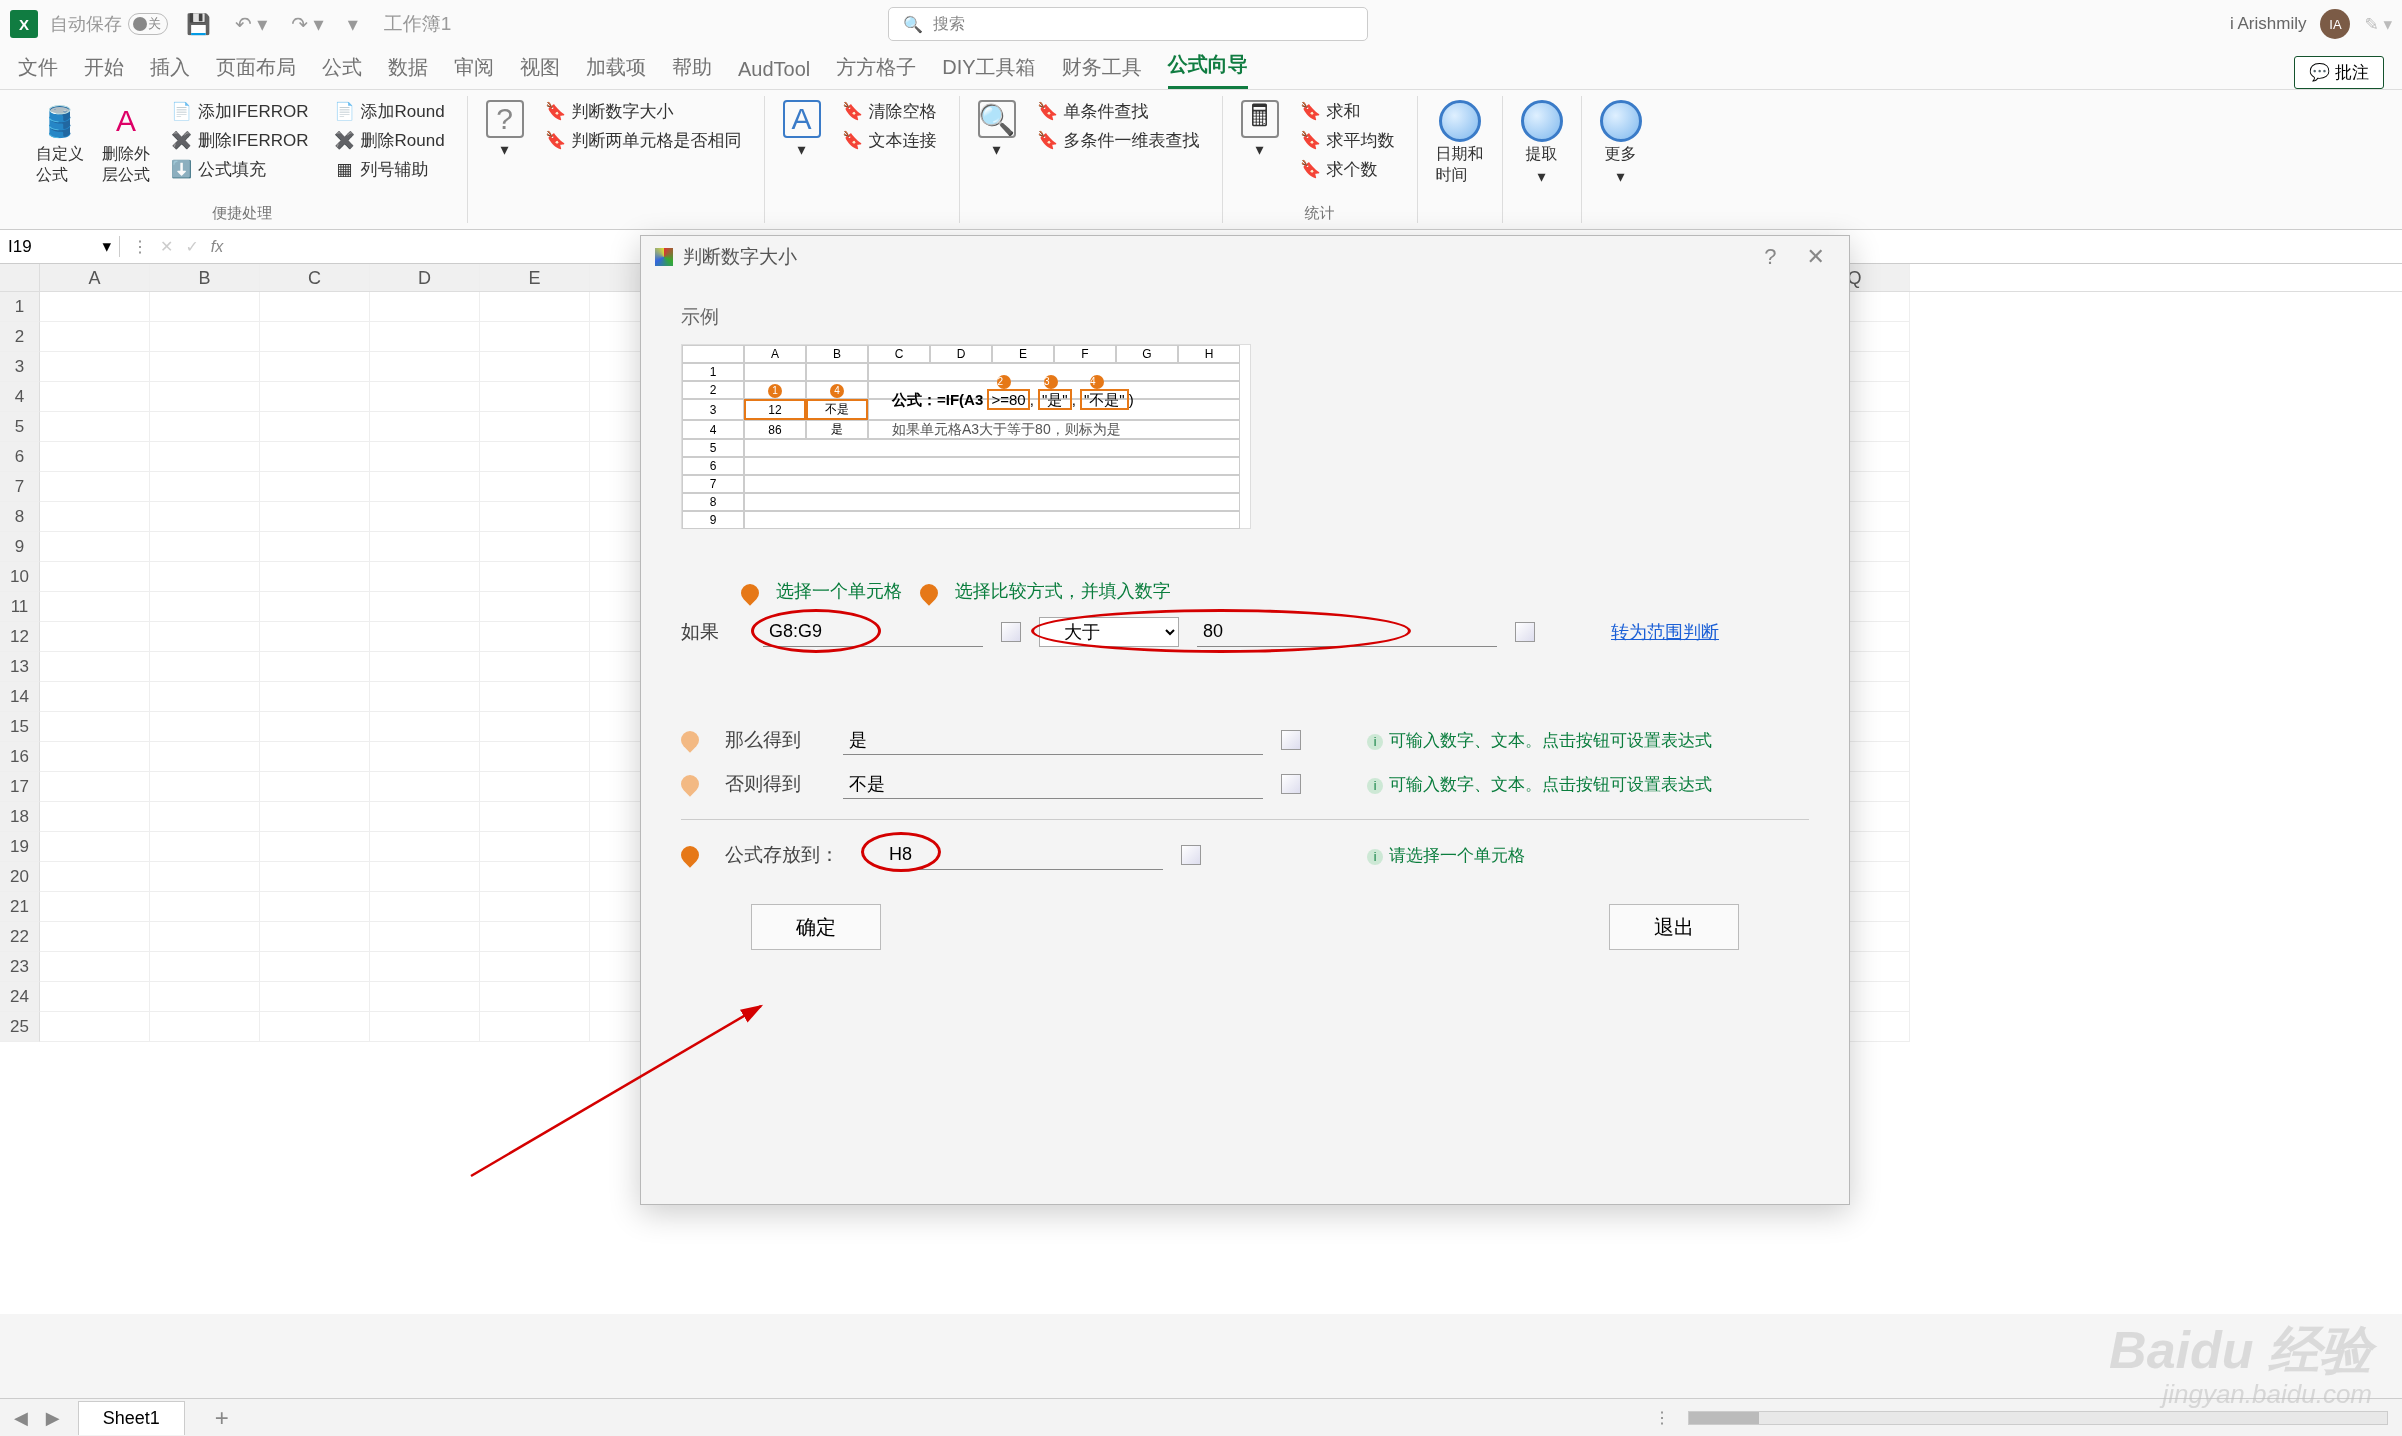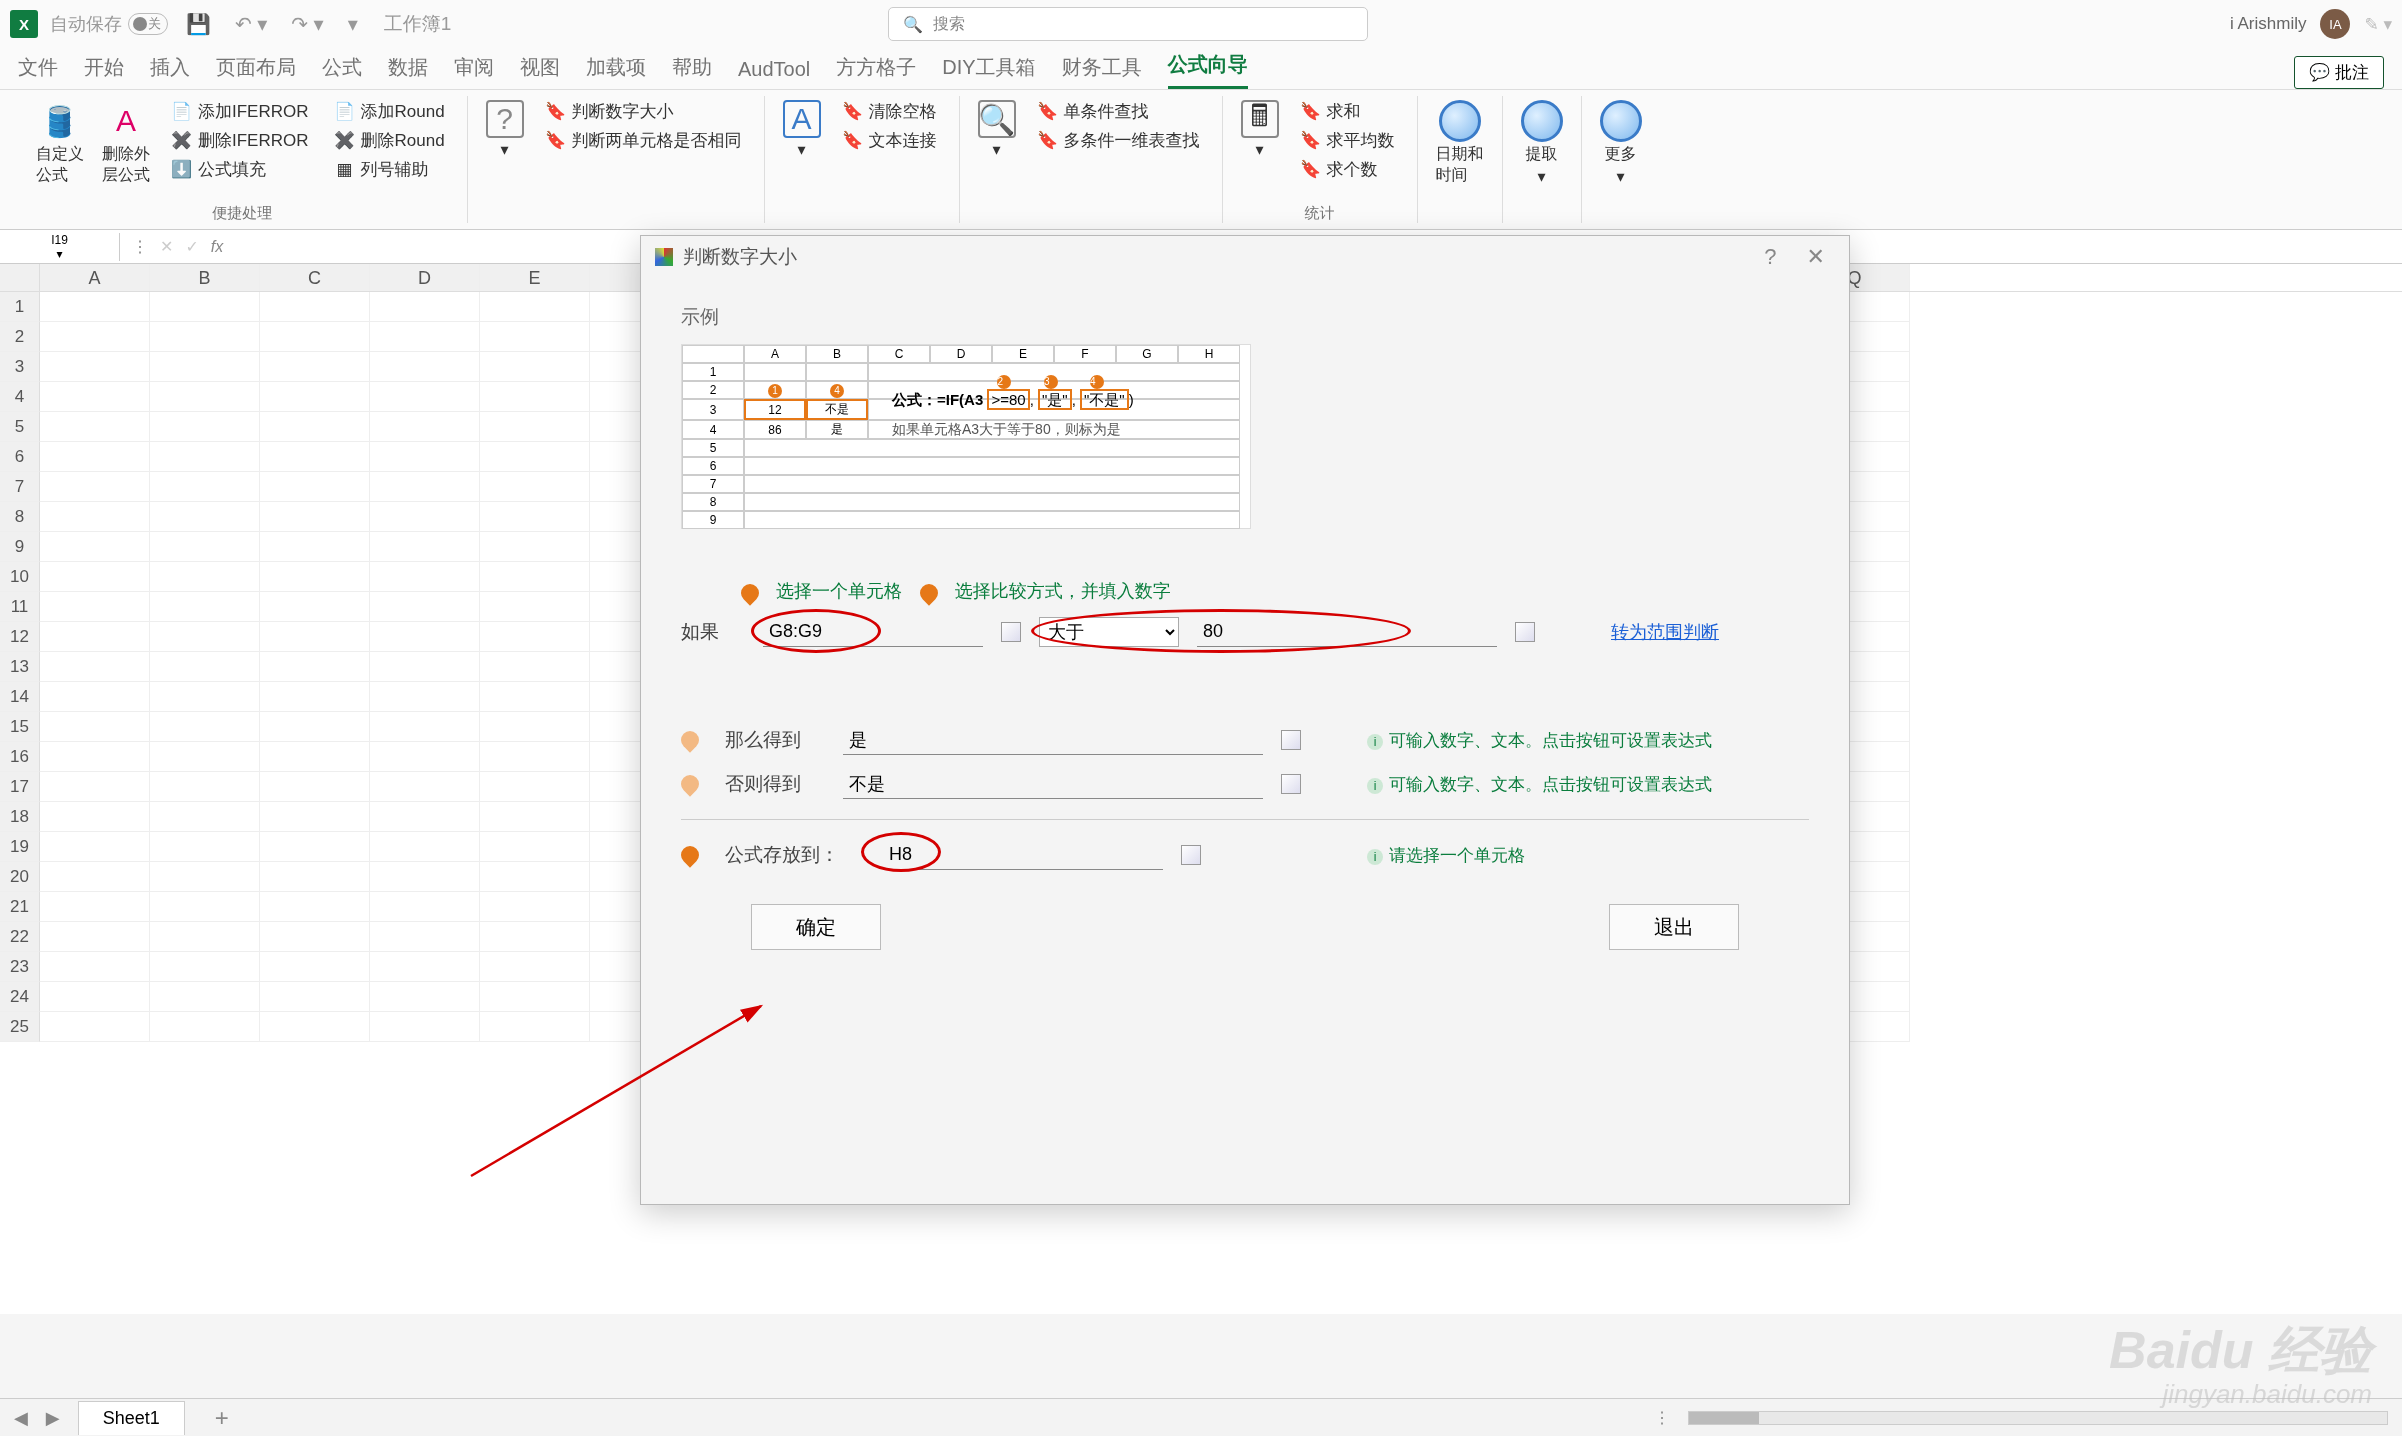--- a/index.html
+++ b/index.html
@@ -32,21 +32,21 @@
 .big-btn { display: flex; flex-direction: column; align-items: center; gap: 2px; font-size: 16px; color: #333; padding: 4px; }
 .big-icon { width: 42px; height: 42px; display: flex; align-items: center; justify-content: center; font-size: 30px; }
 .small-row { display: flex; flex-direction: column; gap: 6px; padding: 4px 8px; }
 .small-btn { display: flex; align-items: center; gap: 6px; font-size: 17px; color: #333; white-space: nowrap; }
 .small-ico { width: 20px; height: 20px; display: inline-flex; align-items: center; justify-content: center; }
 .group-label { font-size: 15px; color: #737373; margin-top: auto; }
 .circle-btn { width: 42px; height: 42px; border: 3px solid #3a7bc8; border-radius: 50%; background: radial-gradient(circle at 35% 35%, #dff0ff, #7fb8ee); }
 
 
 .formula-row { height: 34px; background: #fff; display: flex; align-items: center; border-bottom: 1px solid #ccc; }
-.name-box { width: 120px; border-right: 1px solid #ccc; padding: 0 8px; display: flex; align-items: center; justify-content: space-between; font-size: 12px; flex-direction: column; }
+.name-box { width: 120px; border-right: 1px solid #ccc; padding: 0 8px; display: flex; align-items: center; justify-content: space-between; font-size: 17px; }
 .fx-area { display: flex; align-items: center; gap: 12px; padding: 0 12px; color: #888; }
 .fx-label { font-style: italic; }
 
 
 .grid-area { position: relative; background: #fff; height: 1050px; }
 .col-headers { display: flex; height: 28px; border-bottom: 1px solid #ddd; }
 .corner { width: 40px; border-right: 1px solid #ddd; background: #f0f0f0; }
 .col-h { width: 110px; text-align: center; font-size: 18px; color: #555; border-right: 1px solid #eee; background: #f0f0f0; line-height: 28px; }
 .rows { display: flex; flex-direction: column; }
 .row { display: flex; height: 30px; }
@@ -72,21 +72,21 @@
 .marker { display: inline-block; width: 18px; height: 18px; background: #e67817; border-radius: 50% 50% 50% 0; transform: rotate(-45deg); margin-right: 8px; vertical-align: middle; }
 .marker.lite { background: #f3b983; }
 .green-label { color: #0a7d3d; font-size: 18px; }
 .field-row { display: flex; align-items: center; gap: 18px; margin: 14px 0; }
 .field-label { font-size: 19px; color: #444; min-width: 64px; }
 .text-input { border: none; border-bottom: 1px solid #888; background: transparent; font-size: 18px; padding: 3px 6px; height: 30px; }
 .input-w220 { width: 220px; }
 .input-w300 { width: 300px; }
 .input-w420 { width: 420px; }
 .input-w280 { width: 280px; }
-.select-box { border: 1px solid #aaa; background: #fff; font-size: 18px; padding: 2px 4px; height: 30px; width: 140px; }
+.select-box { border: 1px solid #aaa; background: #fff; font-size: 18px; padding: 2px 20px; height: 30px; width: 140px; }
 .picker-btn { width: 20px; height: 20px; border: 1px solid #999; background: linear-gradient(135deg,#fff,#dde); display: inline-block; }
 .link { color: #1a5fd6; text-decoration: underline; font-size: 18px; cursor: pointer; }
 .hint { color: #0a7d3d; font-size: 17px; }
 .info-i { display: inline-block; width: 16px; height: 16px; border-radius: 50%; background: #cde8d5; color: #0a7d3d; font-size: 12px; text-align: center; line-height: 16px; margin-right: 6px; }
 .red-circle { position: absolute; border: 3px solid #d40000; border-radius: 50%; pointer-events: none; }
 .dlg-buttons { display: flex; justify-content: space-between; padding: 20px 70px 0; }
 .dlg-btn { width: 130px; height: 46px; background: #fafafa; border: 1px solid #bbb; font-size: 20px; cursor: pointer; }
 .arrow-line { position: absolute; pointer-events: none; }
 
 

